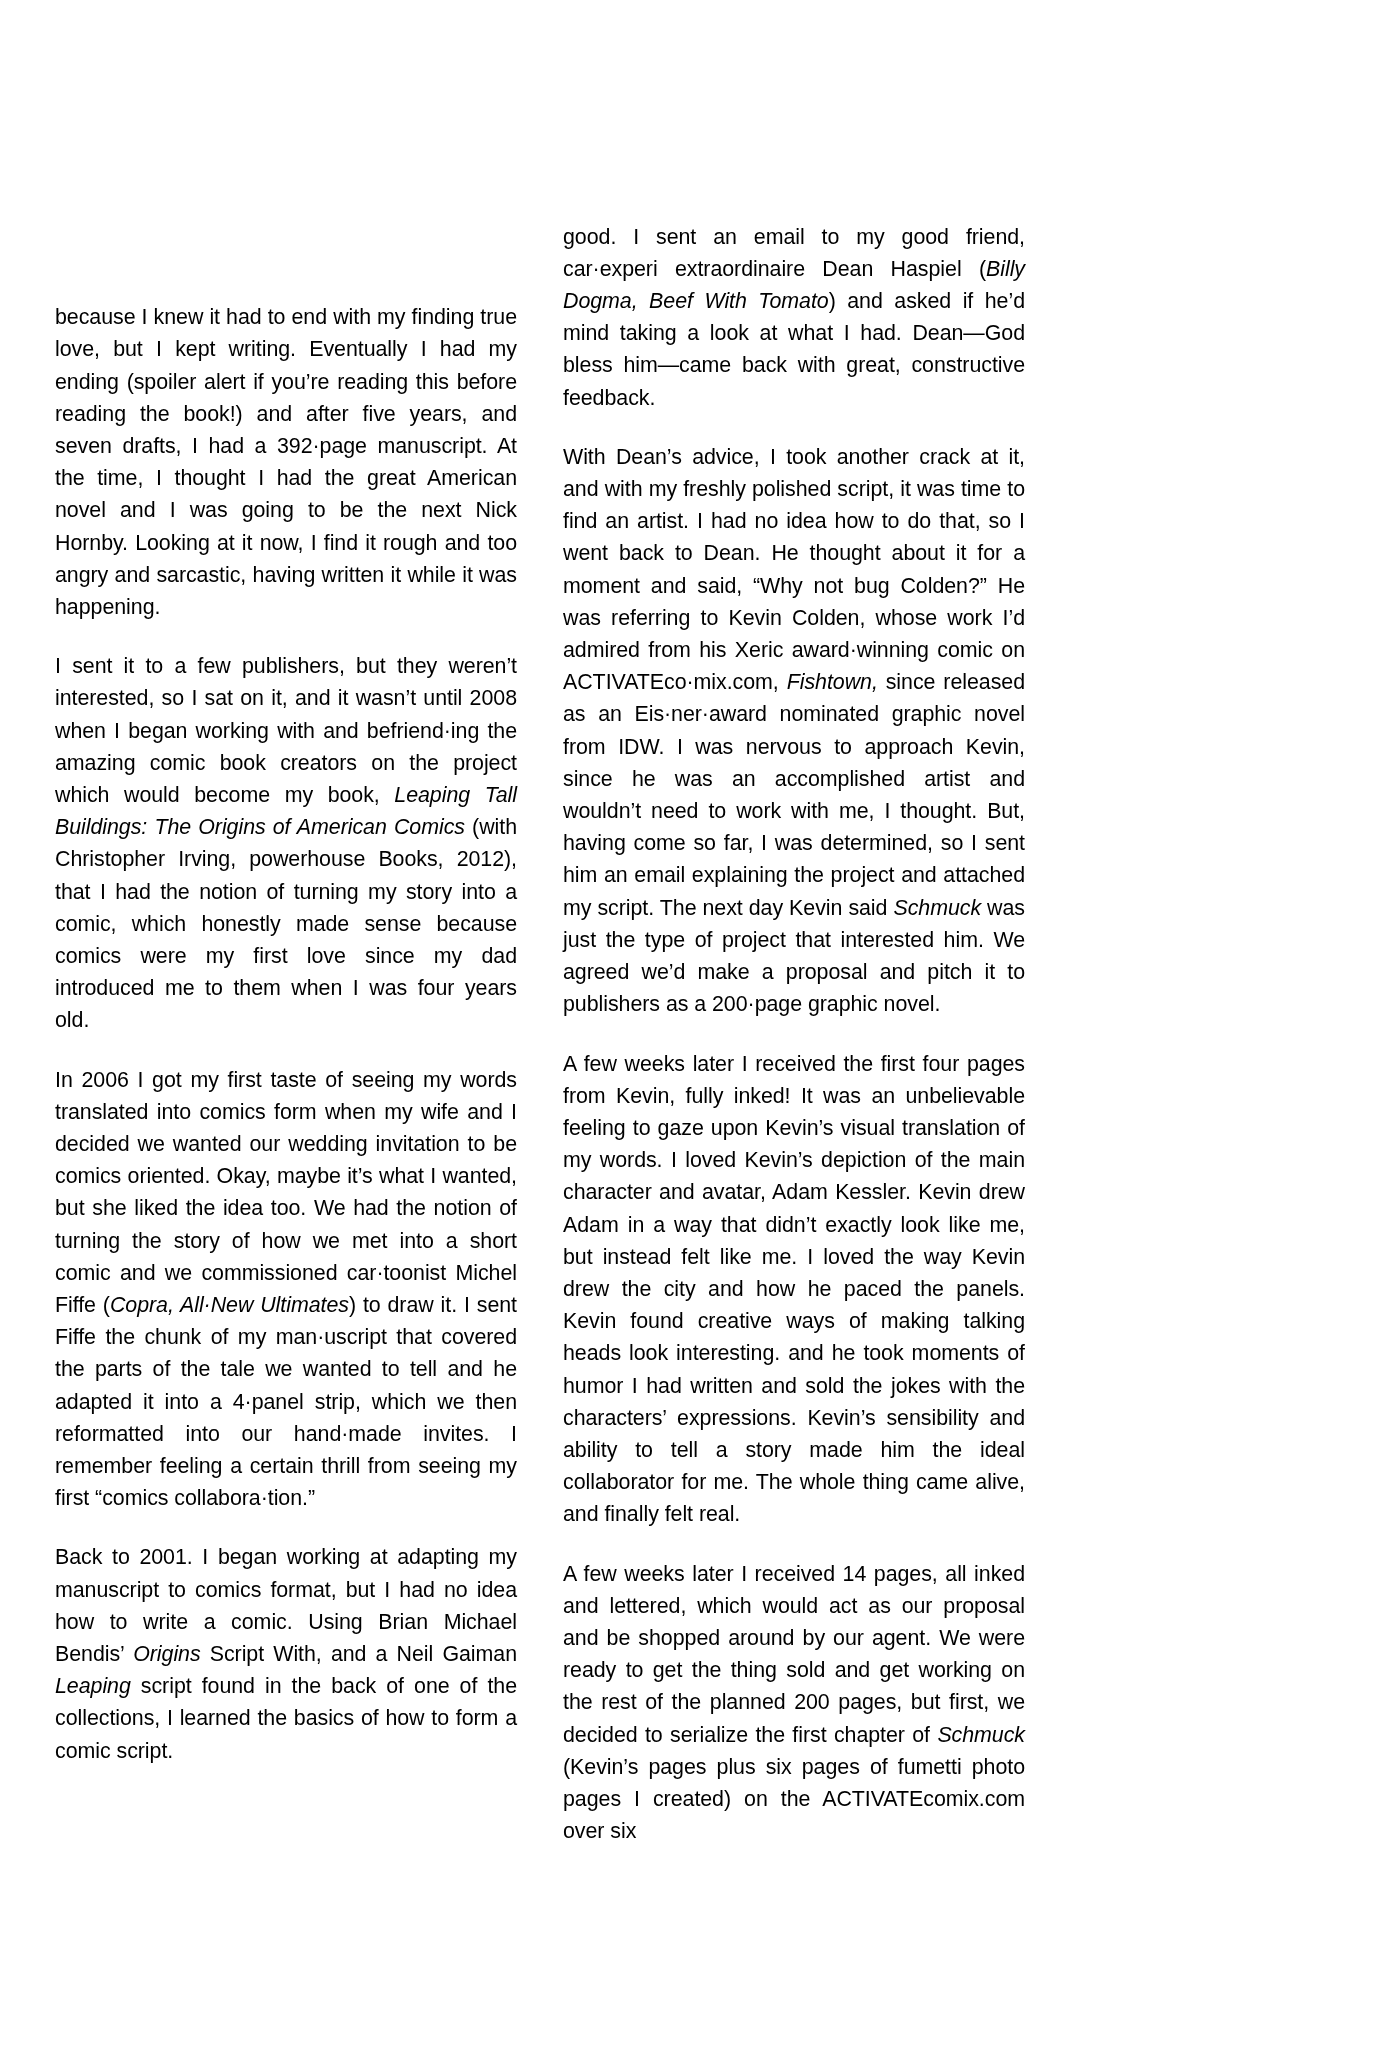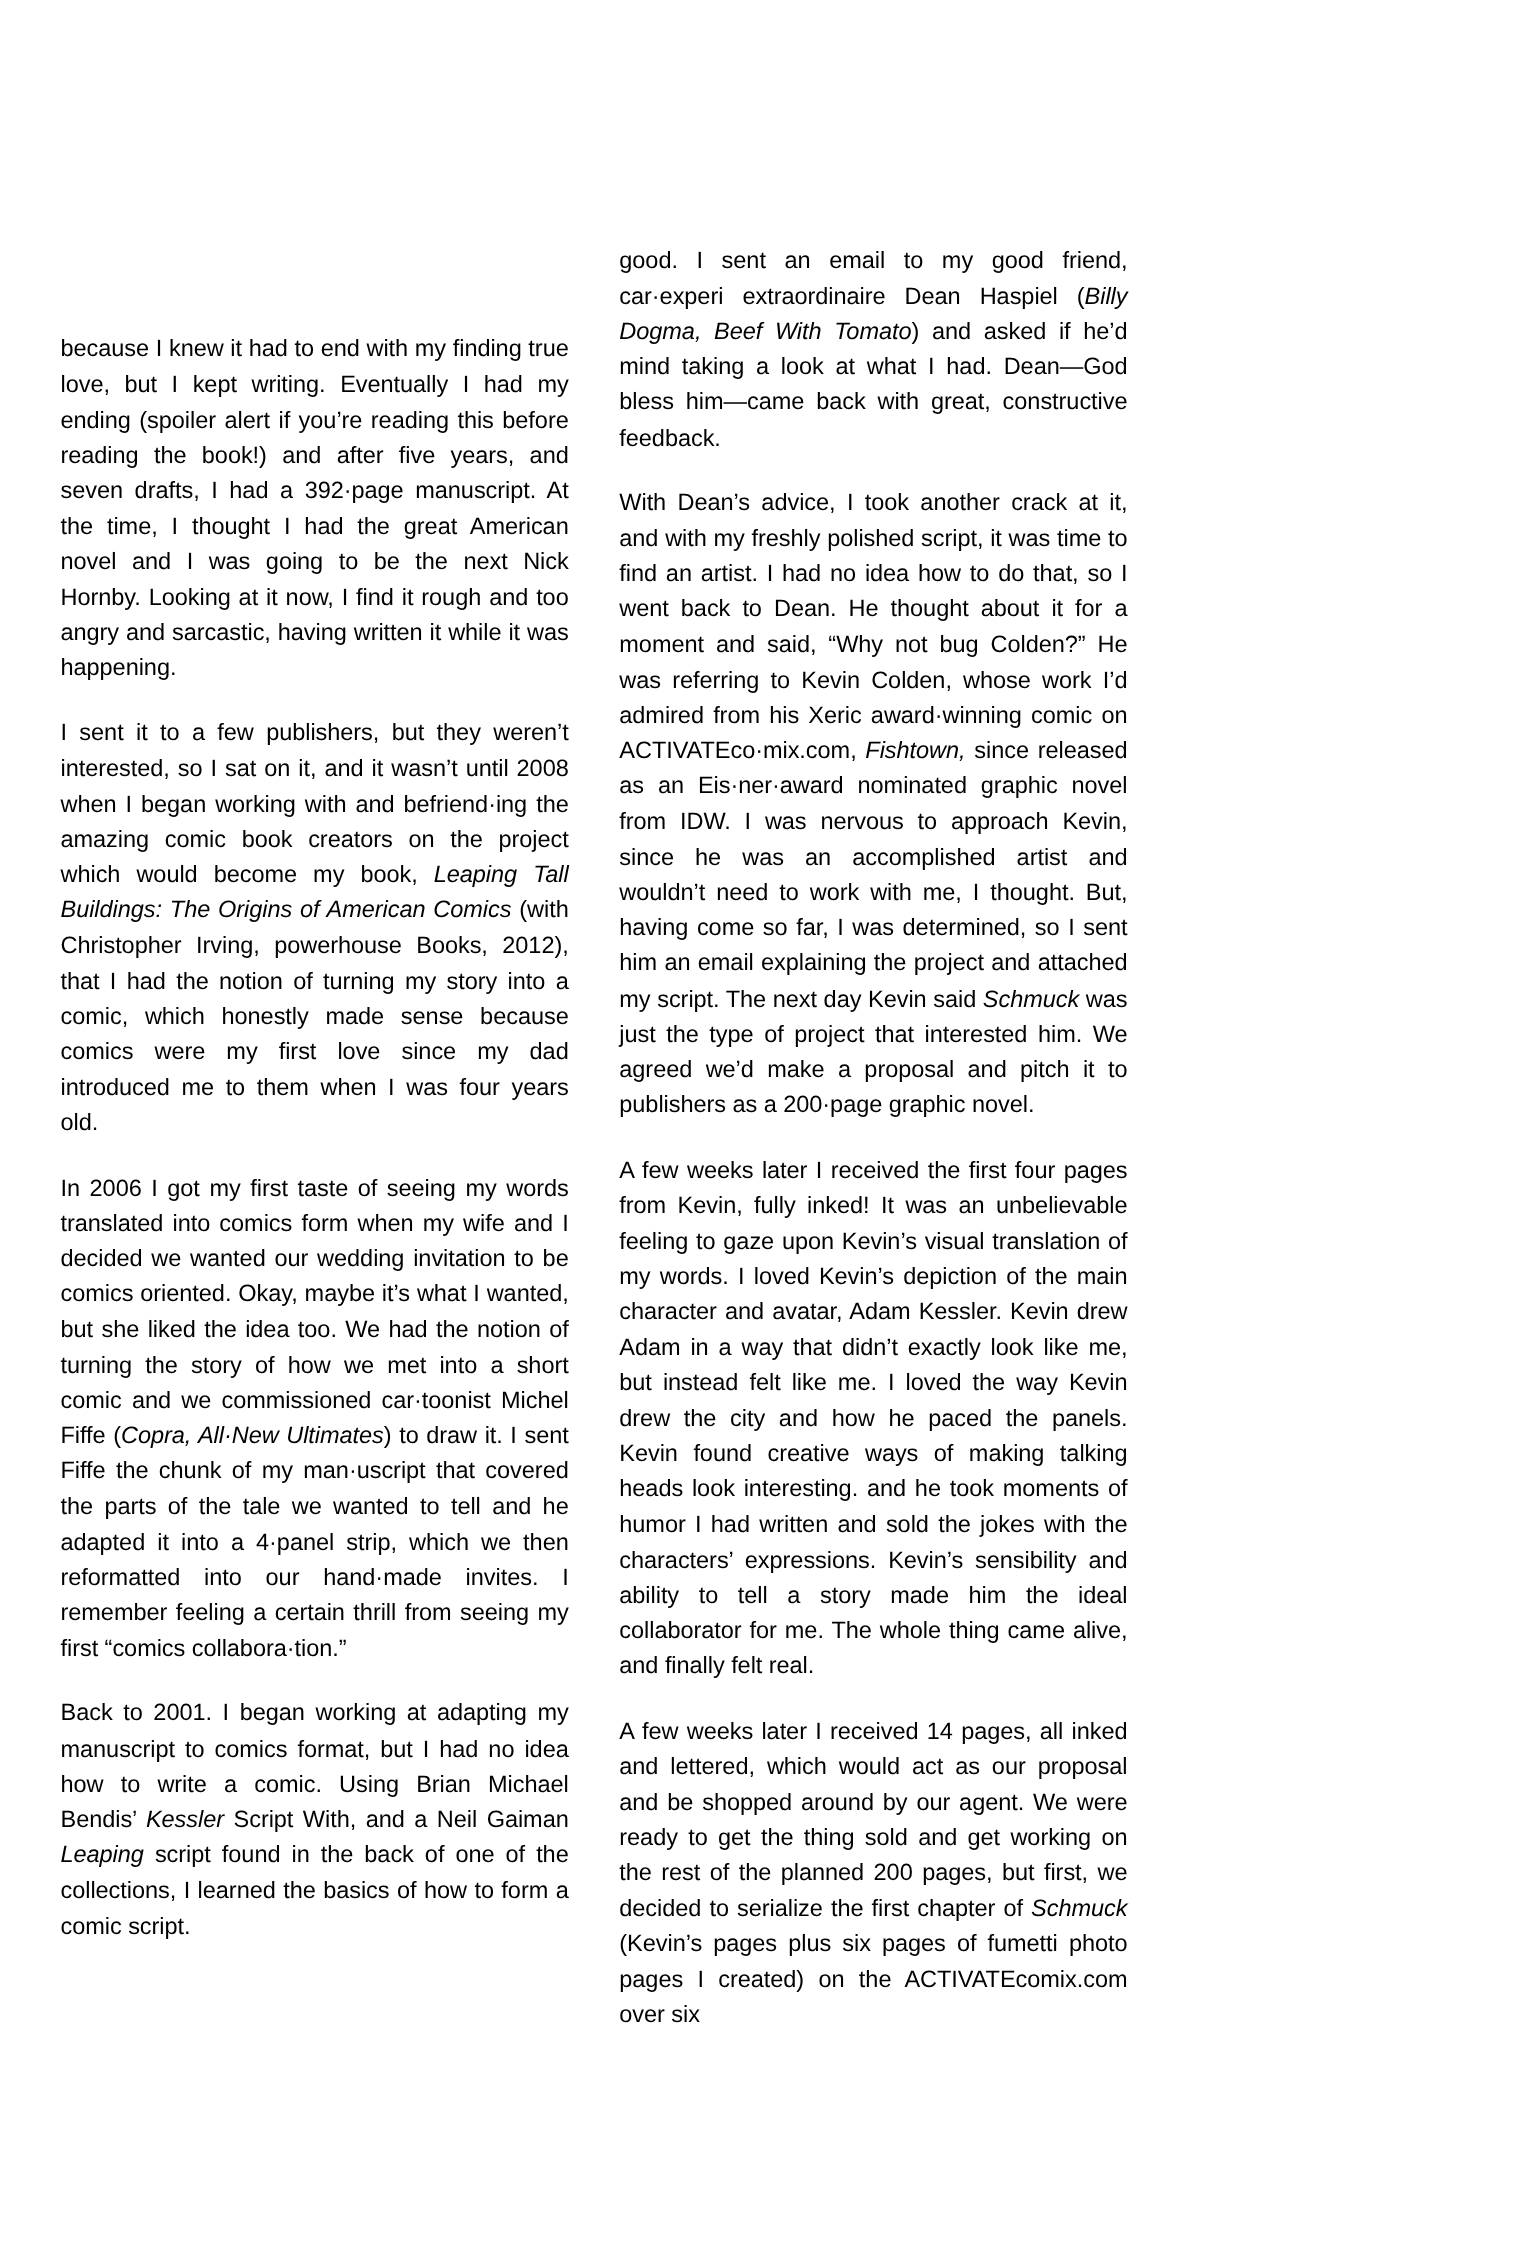--- a/index.html
+++ b/index.html
@@ -65,21 +65,21 @@
 </style>
 </head>
 <body>
 
 <div class="page">
   <div class="columns">
     <div class="column" id="col-left">
         <p class="para"><span>because I knew it had to end with my finding true love, but I kept writing.  Eventually I had my ending (spoiler alert if you’re reading this before reading the book!) and after five years, and seven drafts, I had a 392·page manuscript. At the time, I thought I had the great American novel and I was going to be the next Nick Hornby.  Looking at it now, I find it rough and too angry and sarcastic, having written it while it was happening.</span></p>
         <p class="para"><span>I sent it to a few publishers, but they weren’t interested, so I sat on it, and it wasn’t until 2008 when I began working with and befriend·ing the amazing comic book creators on the project which would become my book, </span><em>Leaping Tall Buildings: The Origins of American Comics</em><span> (with Christopher Irving, powerhouse Books, 2012), that I had the notion of turning my story into a comic, which honestly made sense because comics were my first love since my dad introduced me to them when I was four years old.</span></p>
         <p class="para"><span>In 2006 I got my first taste of seeing my words translated into comics form when my wife and I decided we wanted our wedding invitation to be comics oriented.  Okay, maybe it’s what I wanted, but she liked the idea too.  We had the notion of turning the story of how we met into a short comic and we commissioned car·toonist Michel Fiffe (</span><em>Copra, All·New Ultimates</em><span>) to draw it.  I sent Fiffe the chunk of my man·uscript that covered the parts of the tale we wanted to tell and he adapted it into a 4·panel strip, which we then reformatted into our hand·made invites.  I remember feeling a certain thrill from seeing my first “comics collabora·tion.”</span></p>
-        <p class="para"><span>Back to 2001.  I began working at adapting my manuscript to comics format, but I had no idea how to write a comic. Using Brian Michael Bendis’ </span><em>Kessler</em><span> Script With, and a Neil Gaiman </span><em>Leaping</em><span> script found in the back of one of the collections, I learned the basics of how to form a comic script.</span></p>
+        <p class="para"><span>Back to 2001.  I began working at adapting my manuscript to comics format, but I had no idea how to write a comic. Using Brian Michael Bendis’ </span><em>Origins</em><span> Script With, and a Neil Gaiman </span><em>Leaping</em><span> script found in the back of one of the collections, I learned the basics of how to form a comic script.</span></p>
       </div>
     <div class="column" id="col-right">
         <p class="para"><span>good. I sent an email to my good friend, car·experi extraordinaire Dean Haspiel (</span><em>Billy Dogma, Beef With Tomato</em><span>) and asked if he’d mind taking a look at what I had. Dean—God bless him—came back with great, constructive feedback.</span></p>
         <p class="para"><span>With Dean’s advice, I took another crack at it, and with my freshly polished script, it was time to find an artist. I had no idea how to do that, so I went back to Dean. He thought about it for a moment and said, “Why not bug Colden?” He was referring to Kevin Colden, whose work I’d admired from his Xeric award·winning comic on ACTIVATEco·mix.com, </span><em>Fishtown,</em><span> since released as an Eis·ner·award nominated graphic novel from IDW.  I was nervous to approach Kevin, since he was an accomplished artist and wouldn’t need to work with me, I thought. But, having come so far, I was determined, so I sent him an email explaining the project and attached my script. The next day Kevin said </span><em>Schmuck</em><span> was just the type of project that interested him. We agreed we’d make a proposal and pitch it to publishers as a 200·page graphic novel.</span></p>
         <p class="para"><span>A few weeks later I received the first four pages from Kevin, fully inked! It was an unbelievable feeling to gaze upon Kevin’s visual translation of my words. I loved Kevin’s depiction of the main character and avatar, Adam Kessler. Kevin drew Adam in a way that didn’t exactly look like me, but instead felt like me. I loved the way Kevin drew the city and how he paced the panels. Kevin found creative ways of making talking heads look interesting. and he took moments of humor I had written and sold the jokes with the characters’ expressions. Kevin’s sensibility and ability to tell a story made him the ideal collaborator for me. The whole thing came alive, and finally felt real.</span></p>
         <p class="para"><span>A few weeks later I received 14 pages, all inked and lettered, which would act as our proposal and be shopped around by our agent. We were ready to get the thing sold and get working on the rest of the planned 200 pages, but first, we decided to serialize the first chapter of </span><em>Schmuck</em><span> (Kevin’s pages plus six pages of fumetti photo pages I created) on the ACTIVATEcomix.com over six</span></p>
       </div>
   </div>
 </div>
 

